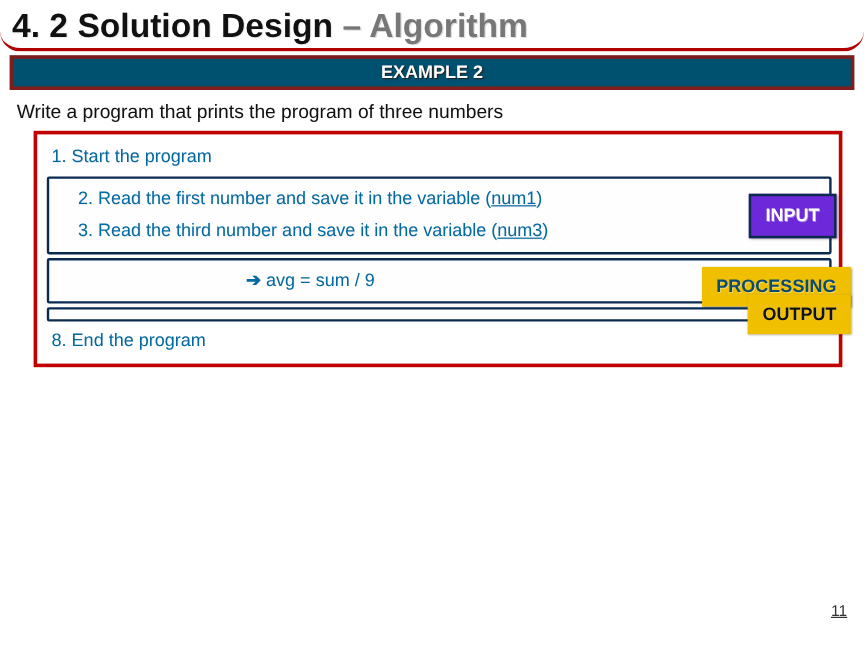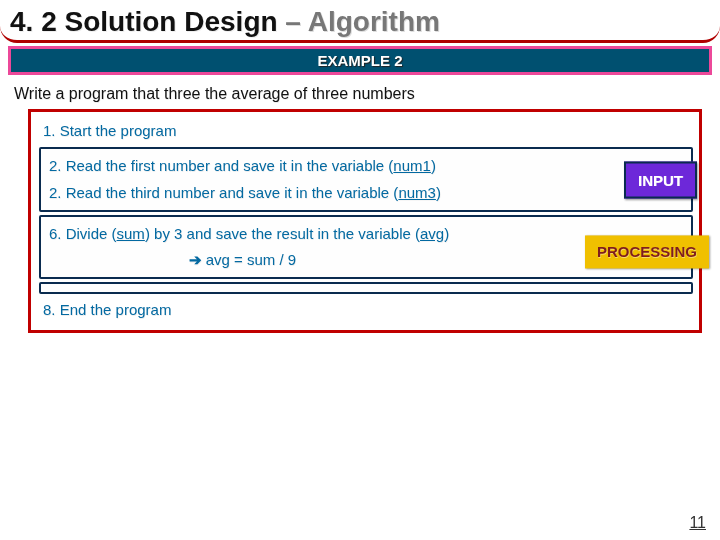--- a/index.html
+++ b/index.html
@@ -15,21 +15,21 @@
     font-weight: bold;
     padding: 6px 10px 2px 10px;
     border-bottom: 3px solid #b00000;
     color: #111;
     text-shadow: 1px 1px 0 #eee;
     border-radius: 17px;
   }
   .title .grey { color: #777; text-shadow: 1px 1px 0 #ddd; }
   .example-bar {
     margin: 3px 8px 6px 8px;
-    background: #ec4899;
+    background: #7f1d1d;
     padding: 3px;
   }
   .example-inner {
     background: #005070;
     color: #fff;
     text-align: center;
     font-weight: bold;
     font-size: 15px;
     padding: 3px 0;
     text-shadow: 1px 1px 1px #222;
@@ -49,21 +49,21 @@
   .step {
     font-size: 15px;
     color: #0369a1;
     padding: 3px 4px;
     line-height: 1.35;
     text-shadow: 0.5px 0.5px 0 #eee;
   }
   .box {
     border: 2px solid #0a2b4f;
     border-radius: 2px;
-    padding: 4px 4px;
+    padding: 4px 20px;
     margin: 3px 0;
     position: relative;
     background: #fefefe;
   }
   .indent { display:inline-block; width: 140px; }
   .arrow { font-weight: bold; }
   .u { text-decoration: underline; }
   .label {
     position: absolute;
     font-weight: bold;
@@ -72,70 +72,68 @@
     box-shadow: 1px 1px 2px rgba(0,0,0,0.4);
     text-shadow: 0.5px 0.5px 0 rgba(255,255,255,0.4);
   }
   .label-input {
     right: -6px; top: 50%; transform: translateY(-50%);
     background: #6d28d9; color: #fff;
     border: 2px solid #0a2b4f;
   }
   .label-proc {
     right: -18px; top: 50%; transform: translateY(-35%);
-    background: #f0c000; color: #7f1d1d;
+    background: #f0c000; color: #0c4a6e;
   }
   .label-out {
     right: -18px; top: 50%; transform: translateY(-50%);
     background: #f0c000; color: #111;
   }
   .outbox { padding-right: 110px; }
   .pagenum {
     position: absolute;
-    right: 14px; bottom: 8px;
-    font-size: 16px; color: #333; text-decoration: underline;
+    right: 14px; bottom: 24px;
+    font-size: 13px; color: #333; text-decoration: underline;
   }
 </style>
 </head>
 <body>
 
 <div class="title">
   <span>4. 2 Solution Design</span><span class="grey"> – </span><span class="grey">Algorithm</span>
 </div>
 
 <div class="example-bar">
   <div class="example-inner">EXAMPLE 2</div>
 </div>
 
-<div class="task">Write a program that three the average of three numbers</div>
+<div class="task">Write a program that prints the program of three numbers</div>
 
 <div class="red-frame">
 
   <div class="step">1. Start the program</div>
 
   <div class="box">
     <div class="step">
       <span>2. Read the first number and save it in  the variable (</span><span class="u">num1</span><span>)</span>
     </div>
     <div class="step">
-      <span>2. Read the third number and save it in the variable (</span><span class="u">num3</span><span>)</span>
+      <span>3. Read the third number and save it in the variable (</span><span class="u">num3</span><span>)</span>
     </div>
     <div class="label label-input">INPUT</div>
   </div>
 
   <div class="box">
-    <div class="step">
-      <span>6. Divide (</span><span class="u">sum</span><span>) by 3 and save the result in the variable (</span><span class="u">avg</span><span>)</span>
-    </div>
     <div class="step">
       <span class="indent"></span><span class="arrow">➔</span><span> avg = sum / 9</span>
     </div>
     <div class="label label-proc">PROCESSING</div>
   </div>
 
   <div class="box outbox">
+    <div class="label label-out">OUTPUT</div>
   </div>
 
   <div class="step">8. End the program</div>
 
 </div>
 
 <div class="pagenum">11</div>
 
 </body></html>

